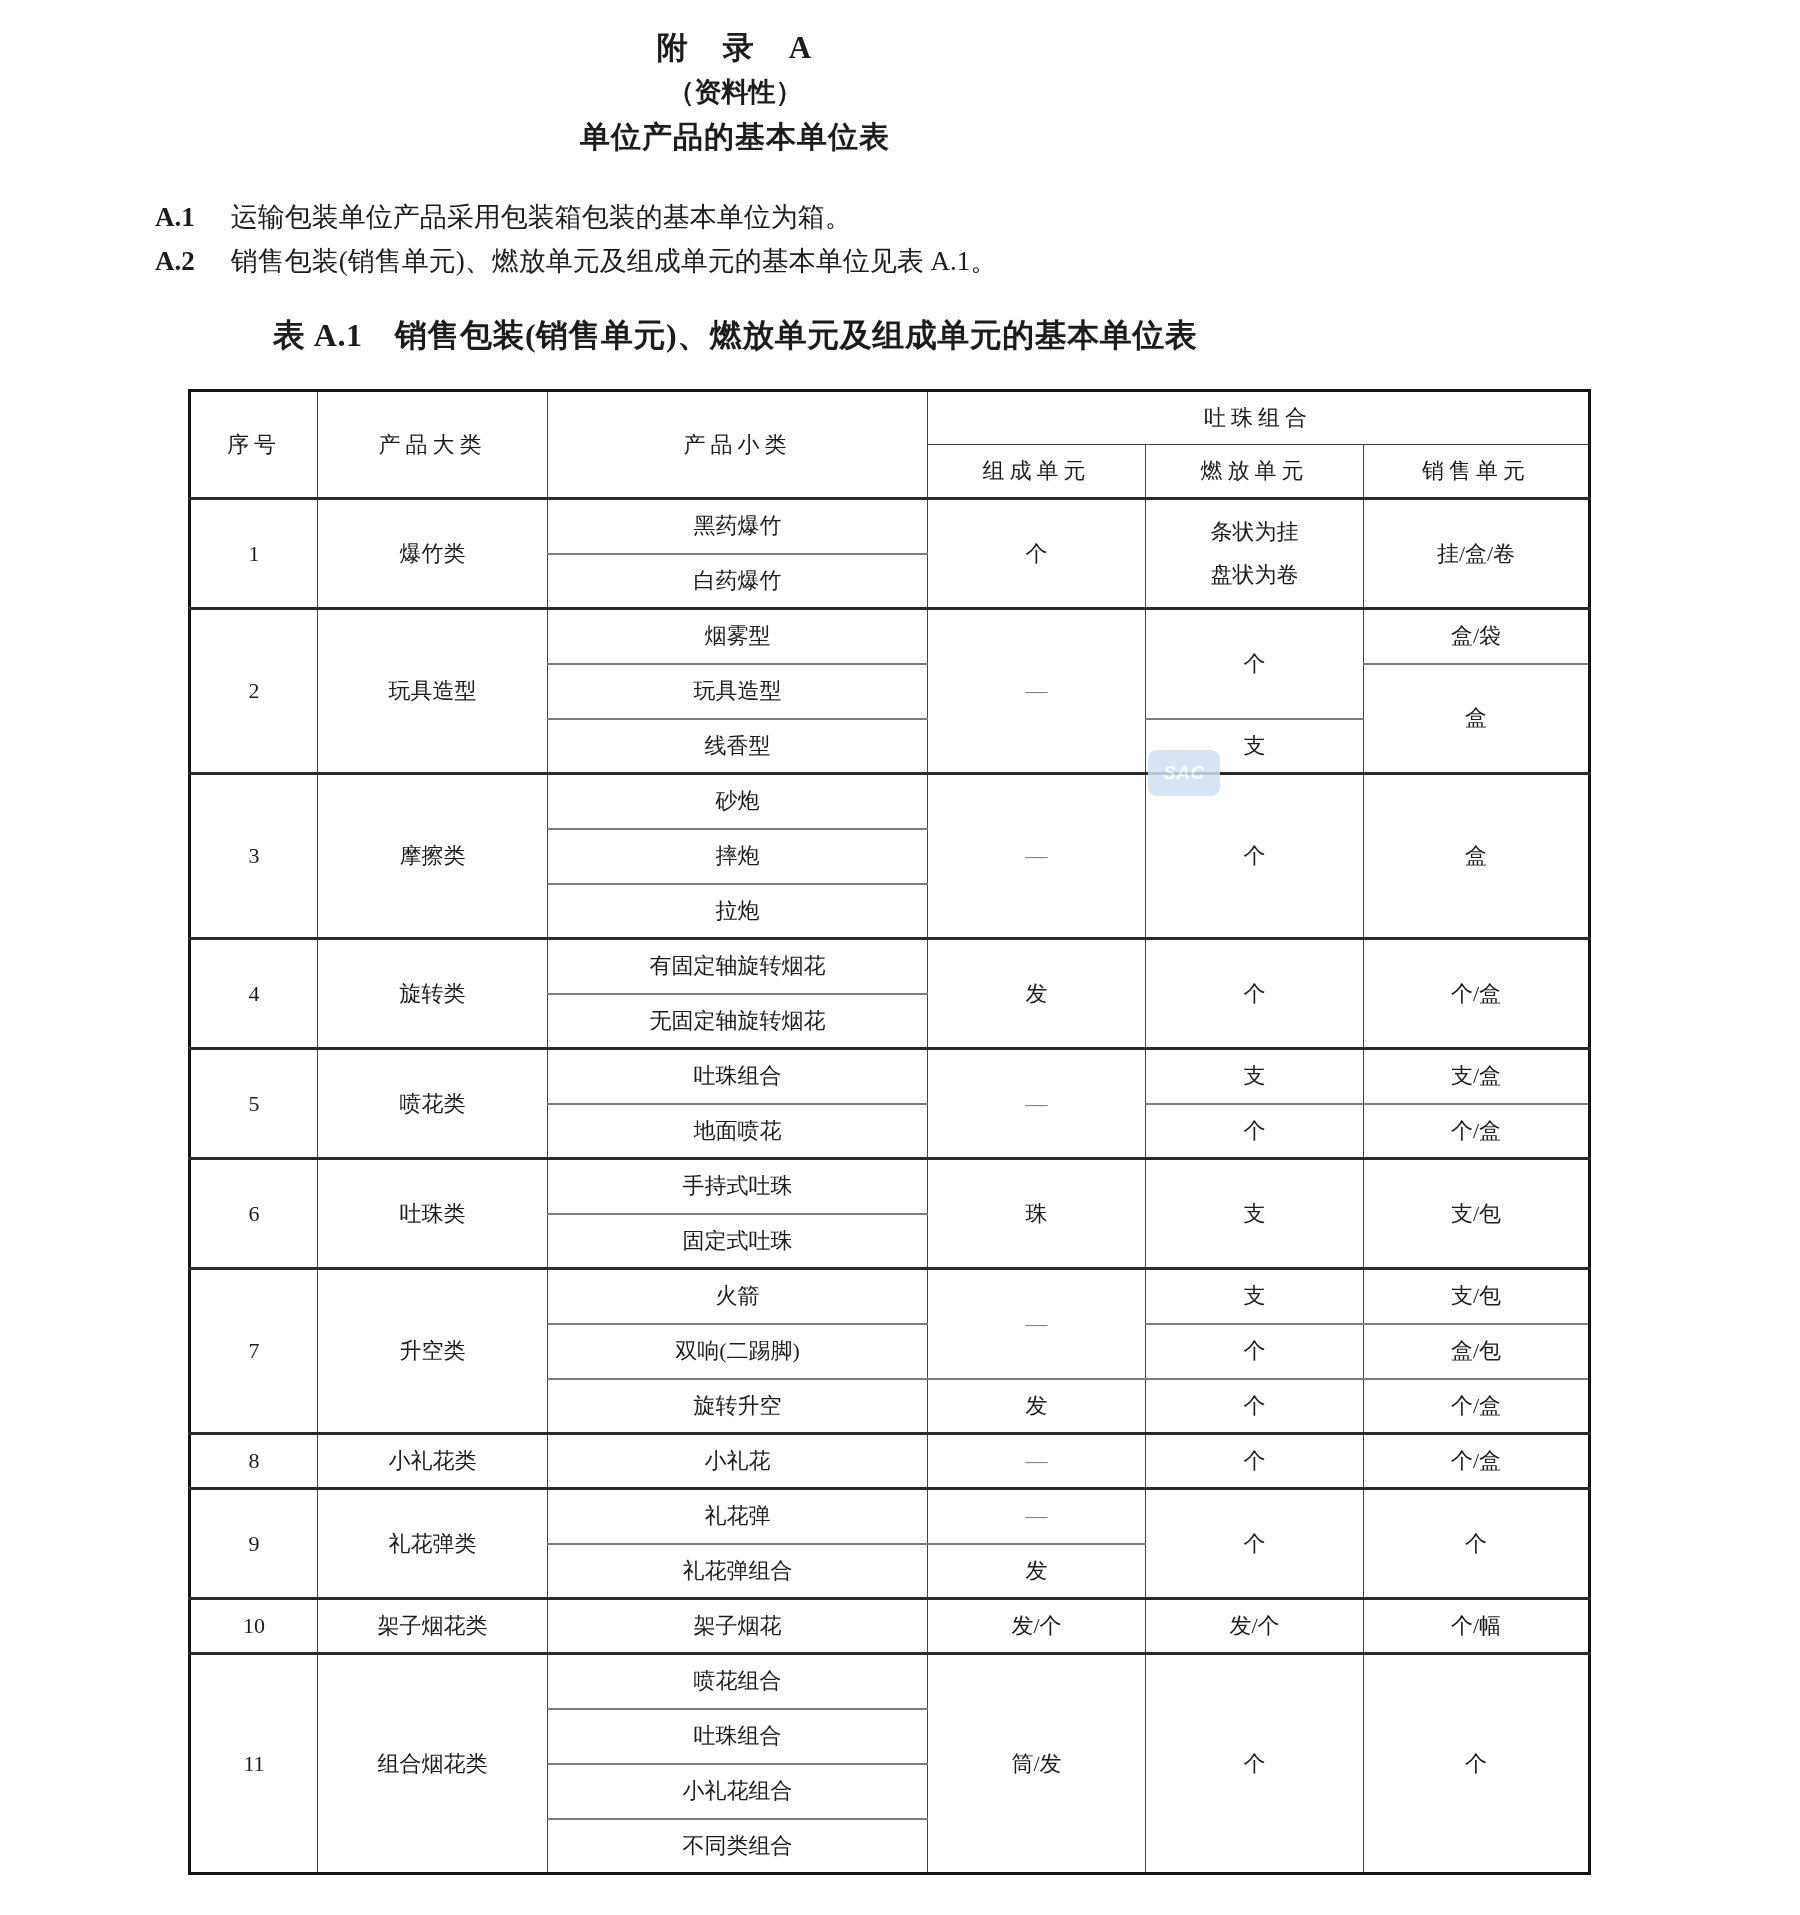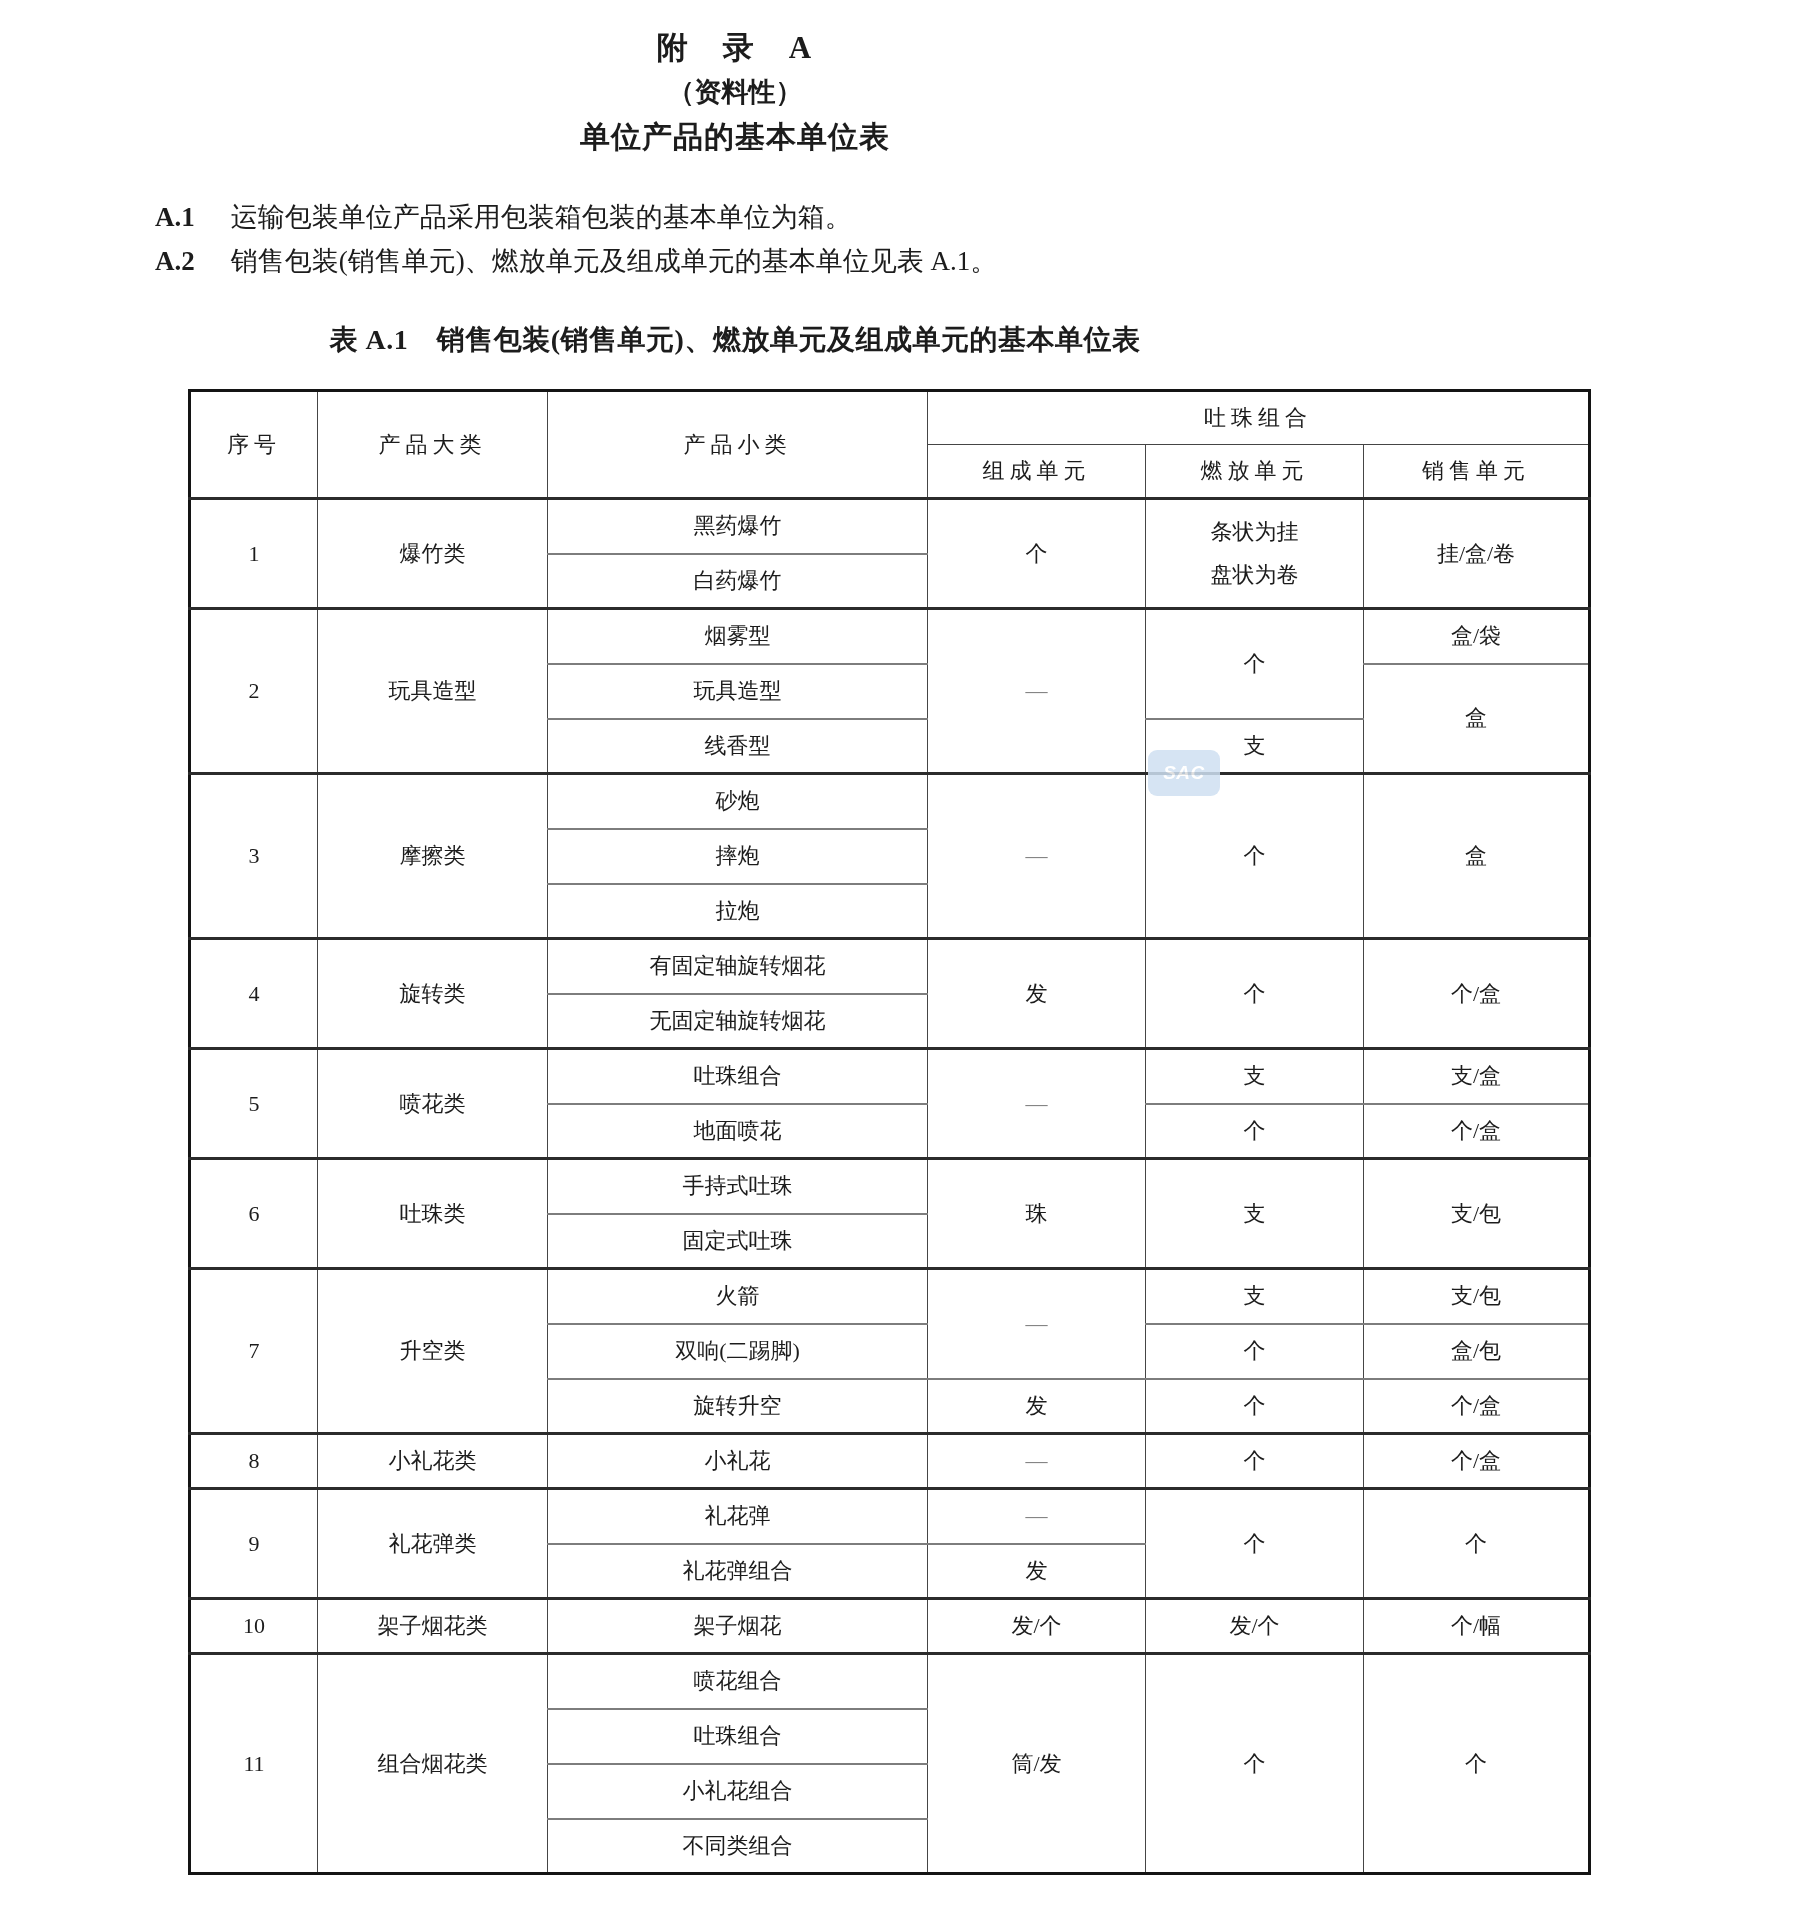--- a/index.html
+++ b/index.html
@@ -12,21 +12,21 @@
     overflow:hidden;
   }
   .center-col{position:absolute;left:0;width:1470px;text-align:center;line-height:1.15;}
   .h-appendix{top:30px;font-size:31px;font-weight:bold;letter-spacing:2px;text-align:center;}
   .h-informative{top:77px;font-size:27px;font-weight:bold;}
   .h-title{top:120px;font-size:30px;font-weight:bold;letter-spacing:1px;}
   .para{position:absolute;left:155px;font-size:27px;white-space:nowrap;}
   .para .plabel{font-weight:bold;margin-right:36px;font-family:"Liberation Serif","DejaVu Serif",serif;margin-top:24px;}
   .p1{top:199px;}
   .p2{top:243px;}
-  .tbl-caption{top:324px;font-size:28px;font-weight:bold;letter-spacing:0.5px;}
+  .tbl-caption{top:317px;font-size:32px;font-weight:bold;letter-spacing:0.5px;}
 
   table.unit-table{
     position:absolute;left:188px;top:389px;
     width:1400px;
     border-collapse:collapse;
     table-layout:fixed;
     border:3px solid #141414;
     font-size:22px;
   }
   .unit-table th,.unit-table td{

